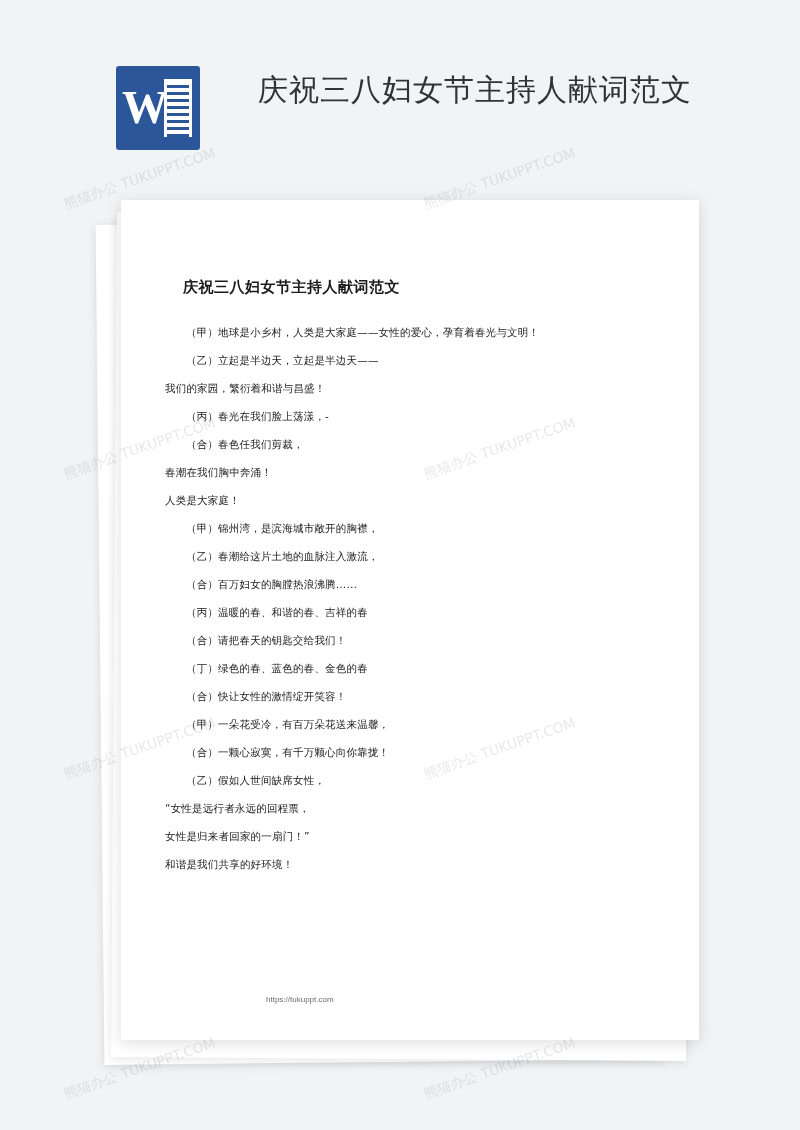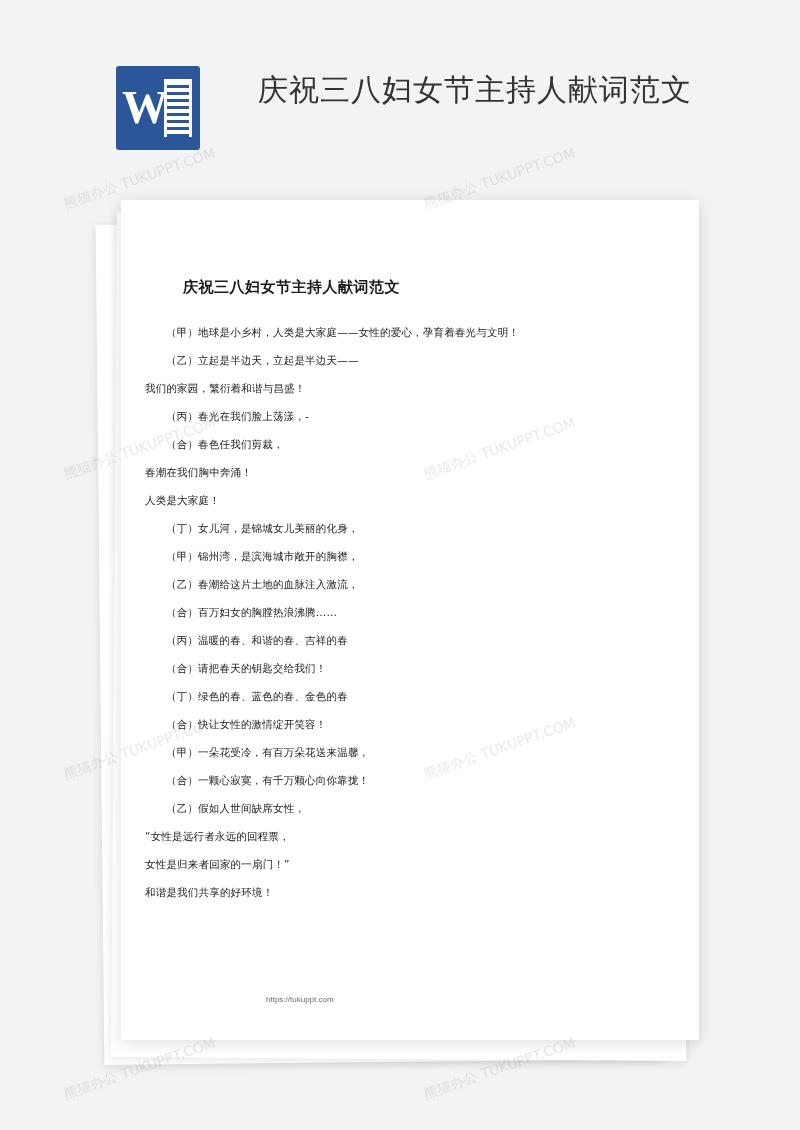--- a/index.html
+++ b/index.html
@@ -124,21 +124,21 @@
     left: 62px;
     top: 78px;
     font-size: 15px;
     color: #1b1b1b;
     font-family: "DejaVu Sans", sans-serif;
     font-weight: 600;
     letter-spacing: 0.5px;
   }
   .doc-content {
     position: absolute;
-    left: 24px;
+    left: 44px;
     top: 118px;
     width: 500px;
   }
   .para {
     font-size: 10.5px;
     line-height: 28px;
     color: #1b1b1b;
     font-family: "DejaVu Sans", sans-serif;
     white-space: pre-wrap;
     letter-spacing: 0.2px;
@@ -193,21 +193,20 @@
     <div class="doc-body">
       <div class="doc-title">庆祝三八妇女节主持人献词范文</div>
       <div class="doc-content" id="doc-content">
           <div class="para indent">（甲）地球是小乡村，人类是大家庭——女性的爱心，孕育着春光与文明！</div>
           <div class="para indent">（乙）立起是半边天，立起是半边天——</div>
           <div class="para">我们的家园，繁衍着和谐与昌盛！</div>
           <div class="para indent">（丙）春光在我们脸上荡漾，-</div>
           <div class="para indent">（合）春色任我们剪裁，</div>
           <div class="para">春潮在我们胸中奔涌！</div>
           <div class="para">人类是大家庭！</div>
-          <div class="para indent">（丁）女儿河，是锦城女儿美丽的化身，</div>
           <div class="para indent">（甲）锦州湾，是滨海城市敞开的胸襟，</div>
           <div class="para indent">（乙）春潮给这片土地的血脉注入激流，</div>
           <div class="para indent">（合）百万妇女的胸膛热浪沸腾……</div>
           <div class="para indent">（丙）温暖的春、和谐的春、吉祥的春</div>
           <div class="para indent">（合）请把春天的钥匙交给我们！</div>
           <div class="para indent">（丁）绿色的春、蓝色的春、金色的春</div>
           <div class="para indent">（合）快让女性的激情绽开笑容！</div>
           <div class="para indent">（甲）一朵花受冷，有百万朵花送来温馨，</div>
           <div class="para indent">（合）一颗心寂寞，有千万颗心向你靠拢！</div>
           <div class="para indent">（乙）假如人世间缺席女性，</div>

